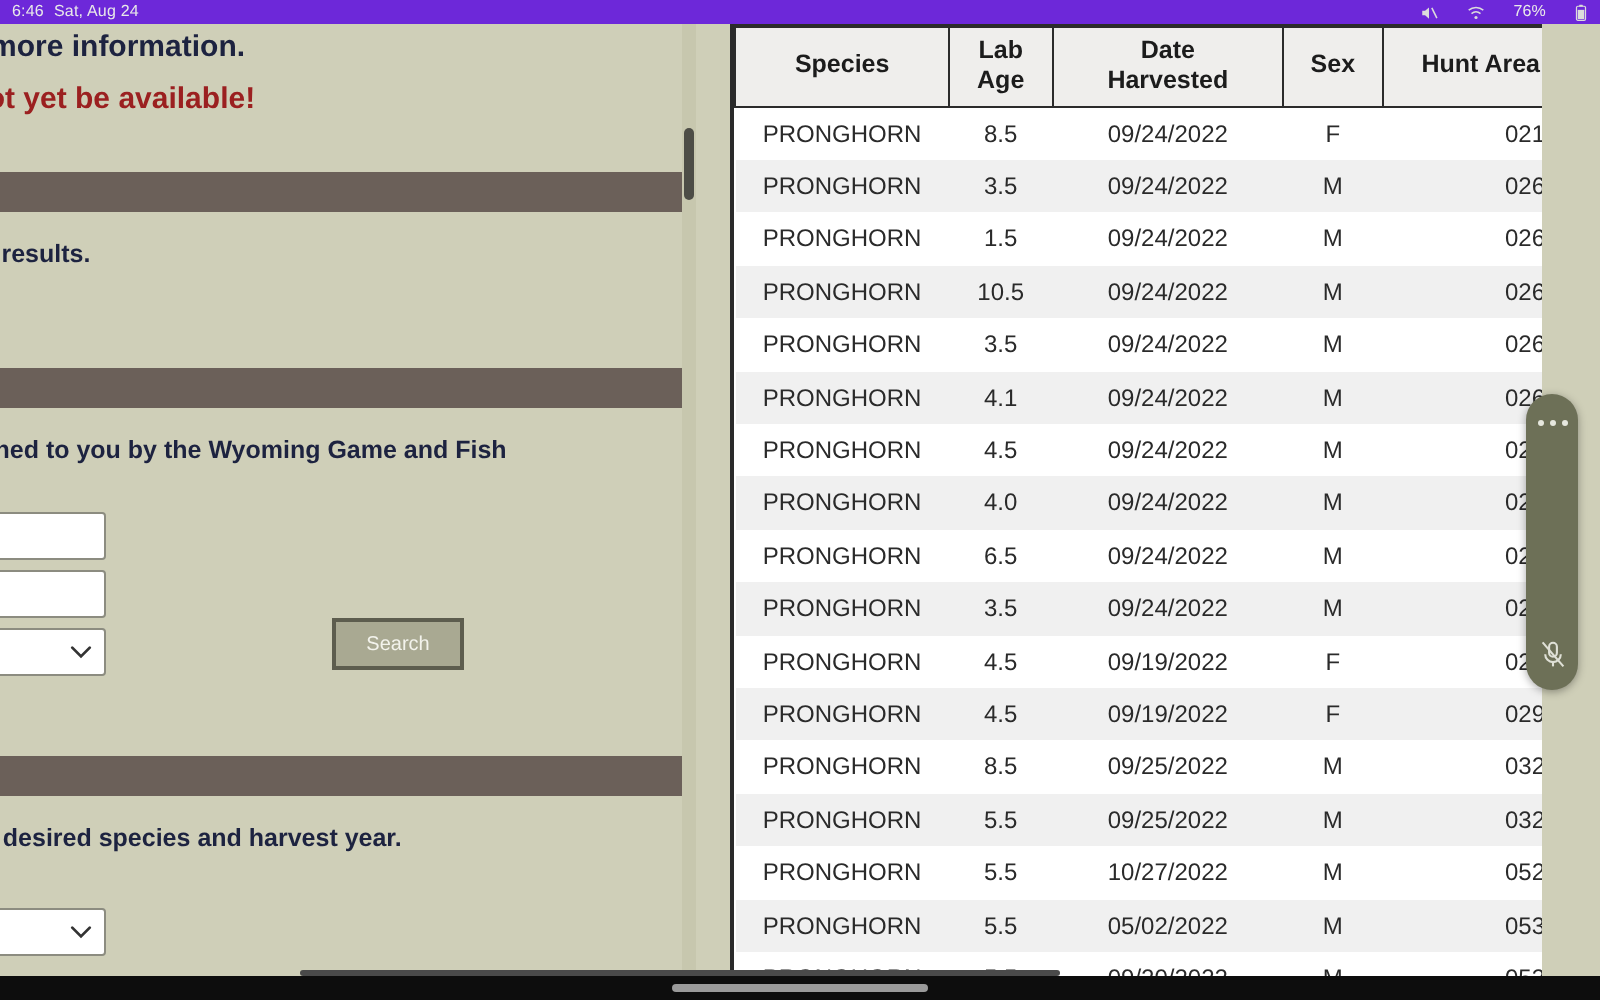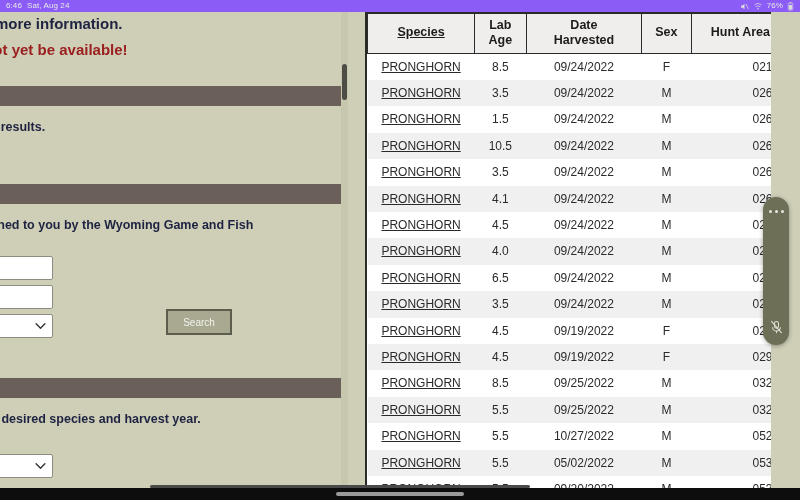--- a/index.html
+++ b/index.html
@@ -14,29 +14,29 @@
     position: relative;
     width: 800px; height: 500px;
     background: #cfcfb8;
     overflow: hidden;
   }
 
   
   #status-bar {
     position: absolute; top: 0; left: 0;
     width: 800px; height: 12px;
-    background: #8b5cf6;
+    background: #6d28d9;
     display: flex; align-items: center;
     padding: 0 6px;
     z-index: 60;
   }
   #status-left { display: flex; align-items: center; gap: 5px; }
   #status-right {
     margin-left: auto;
-    display: flex; align-items: center; gap: 4px;
+    display: flex; align-items: center; gap: 14px;
   }
   .sb-text {
     color: #e9e9e9;
     font-size: 8px;
     line-height: 12px;
     letter-spacing: .1px;
     white-space: nowrap;
   }
   .sb-ico { display: block; }
 
@@ -167,21 +167,21 @@
     font-size: 12px;
     color: #2a2a2a;
     text-align: center;
     padding: 0;
     height: 26.4px;
     line-height: 26.4px;
     white-space: nowrap;
   }
   tbody tr:nth-child(odd)  { background: #ffffff; }
   tbody tr:nth-child(even) { background: #f0f0f0; }
-  .c-species { width: 100px; text-decoration: underline; }
+  .c-species { width: 100px; }
   .c-age     { width: 48px; }
   .c-date    { width: 108px; text-align: center; }
   .c-sex     { width: 46px; }
   .c-area    { width: 76px; text-align: right; }
 
   
   #right-strip {
     position: absolute;
     top: 0; left: 771px;
     width: 29px; height: 476px;

